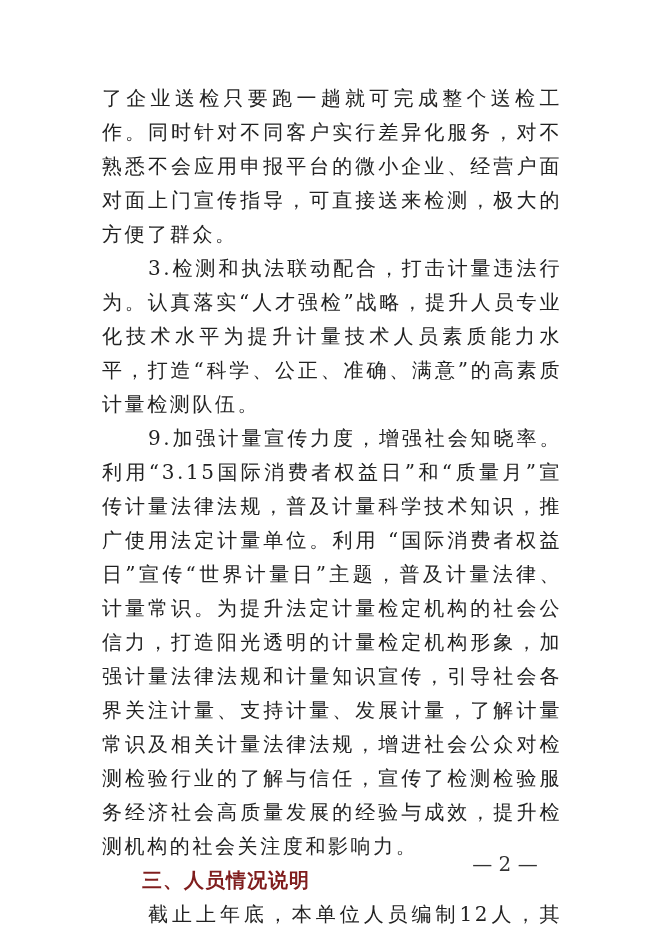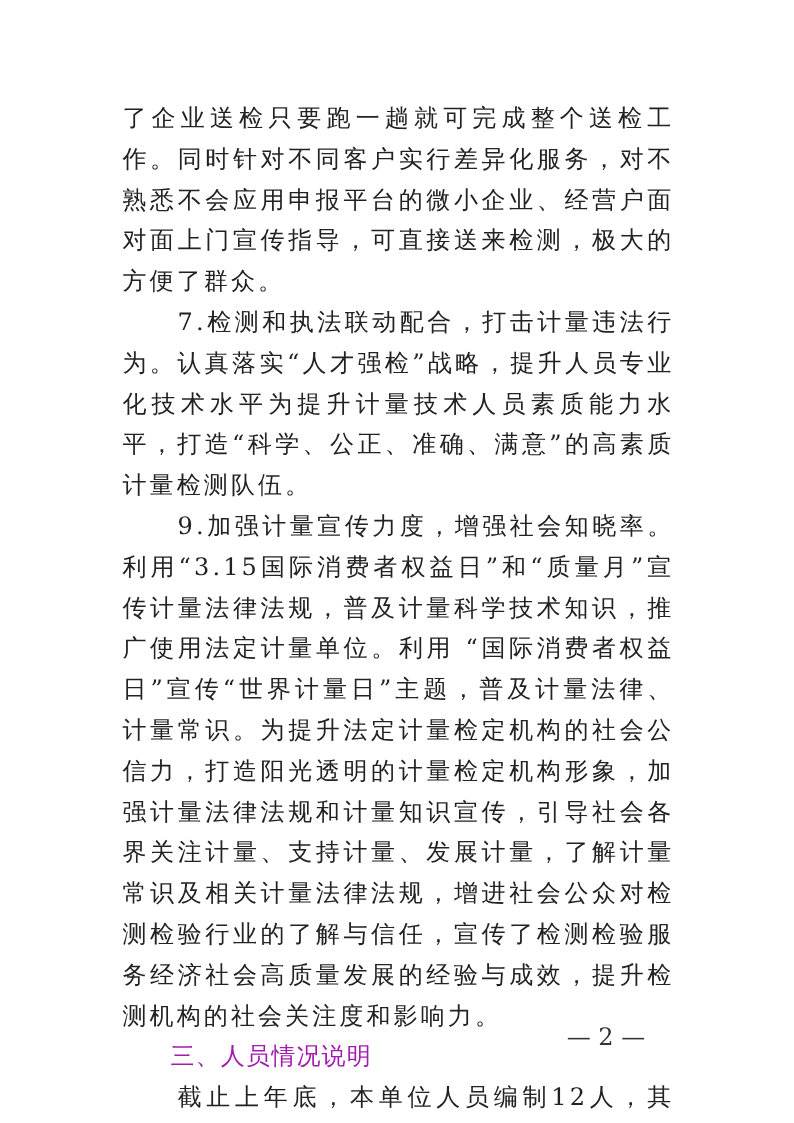--- a/index.html
+++ b/index.html
@@ -8,32 +8,32 @@
   .content {
     position: absolute; left: 102px; top: 81px; width: 460px;
     font-family: "DejaVu Serif", "Liberation Serif", serif;
     font-size: 20px; line-height: 34px; color: #222;
     letter-spacing: 2.6px;
   }
   .content p { margin: 0; text-align: justify; text-align-last: left; }
   .indent { text-indent: 46px; }
   .heading {
     font-family: "DejaVu Sans", "Liberation Sans", sans-serif;
-    font-weight: normal; color: #a21caf; text-indent: 40px; letter-spacing: 1px;
+    font-weight: bold; color: #7f1d1d; text-indent: 40px; letter-spacing: 1px;
   }
   .page-number {
     position: absolute; left: 465px; top: 852px; width: 80px; text-align: center;
     font-family: "DejaVu Serif", "Liberation Serif", serif; font-size: 20px; color: #333;
   }
 </style>
 </head>
 <body>
 
 <div class="page">
   <div class="content">
     <p>了企业送检只要跑一趟就可完成整个送检工作。同时针对不同客户实行差异化服务，对不熟悉不会应用申报平台的微小企业、经营户面对面上门宣传指导，可直接送来检测，极大的方便了群众。</p>
-    <p class="indent">7.检测和执法联动配合，打击计量违法行为。认真落实“人才强检”战略，提升人员专业化技术水平为提升计量技术人员素质能力水平，打造“科学、公正、准确、满意”的高素质计量检测队伍。</p>
+    <p class="indent">3.检测和执法联动配合，打击计量违法行为。认真落实“人才强检”战略，提升人员专业化技术水平为提升计量技术人员素质能力水平，打造“科学、公正、准确、满意”的高素质计量检测队伍。</p>
     <p class="indent">9.加强计量宣传力度，增强社会知晓率。利用“3.15国际消费者权益日”和“质量月”宣传计量法律法规，普及计量科学技术知识，推广使用法定计量单位。利用 “国际消费者权益日”宣传“世界计量日”主题，普及计量法律、计量常识。为提升法定计量检定机构的社会公信力，打造阳光透明的计量检定机构形象，加强计量法律法规和计量知识宣传，引导社会各界关注计量、支持计量、发展计量，了解计量常识及相关计量法律法规，增进社会公众对检测检验行业的了解与信任，宣传了检测检验服务经济社会高质量发展的经验与成效，提升检测机构的社会关注度和影响力。</p>
     <p class="heading">三、人员情况说明</p>
     <p class="indent">截止上年底，本单位人员编制12人，其中行政编制0人、事业编制12人；实有人员35人，其中行政0人、事业35人。单位管理的离退休人员37人。</p>
   </div>
   <div class="page-number">— 2 —</div>
 </div>
 
 </body></html>

